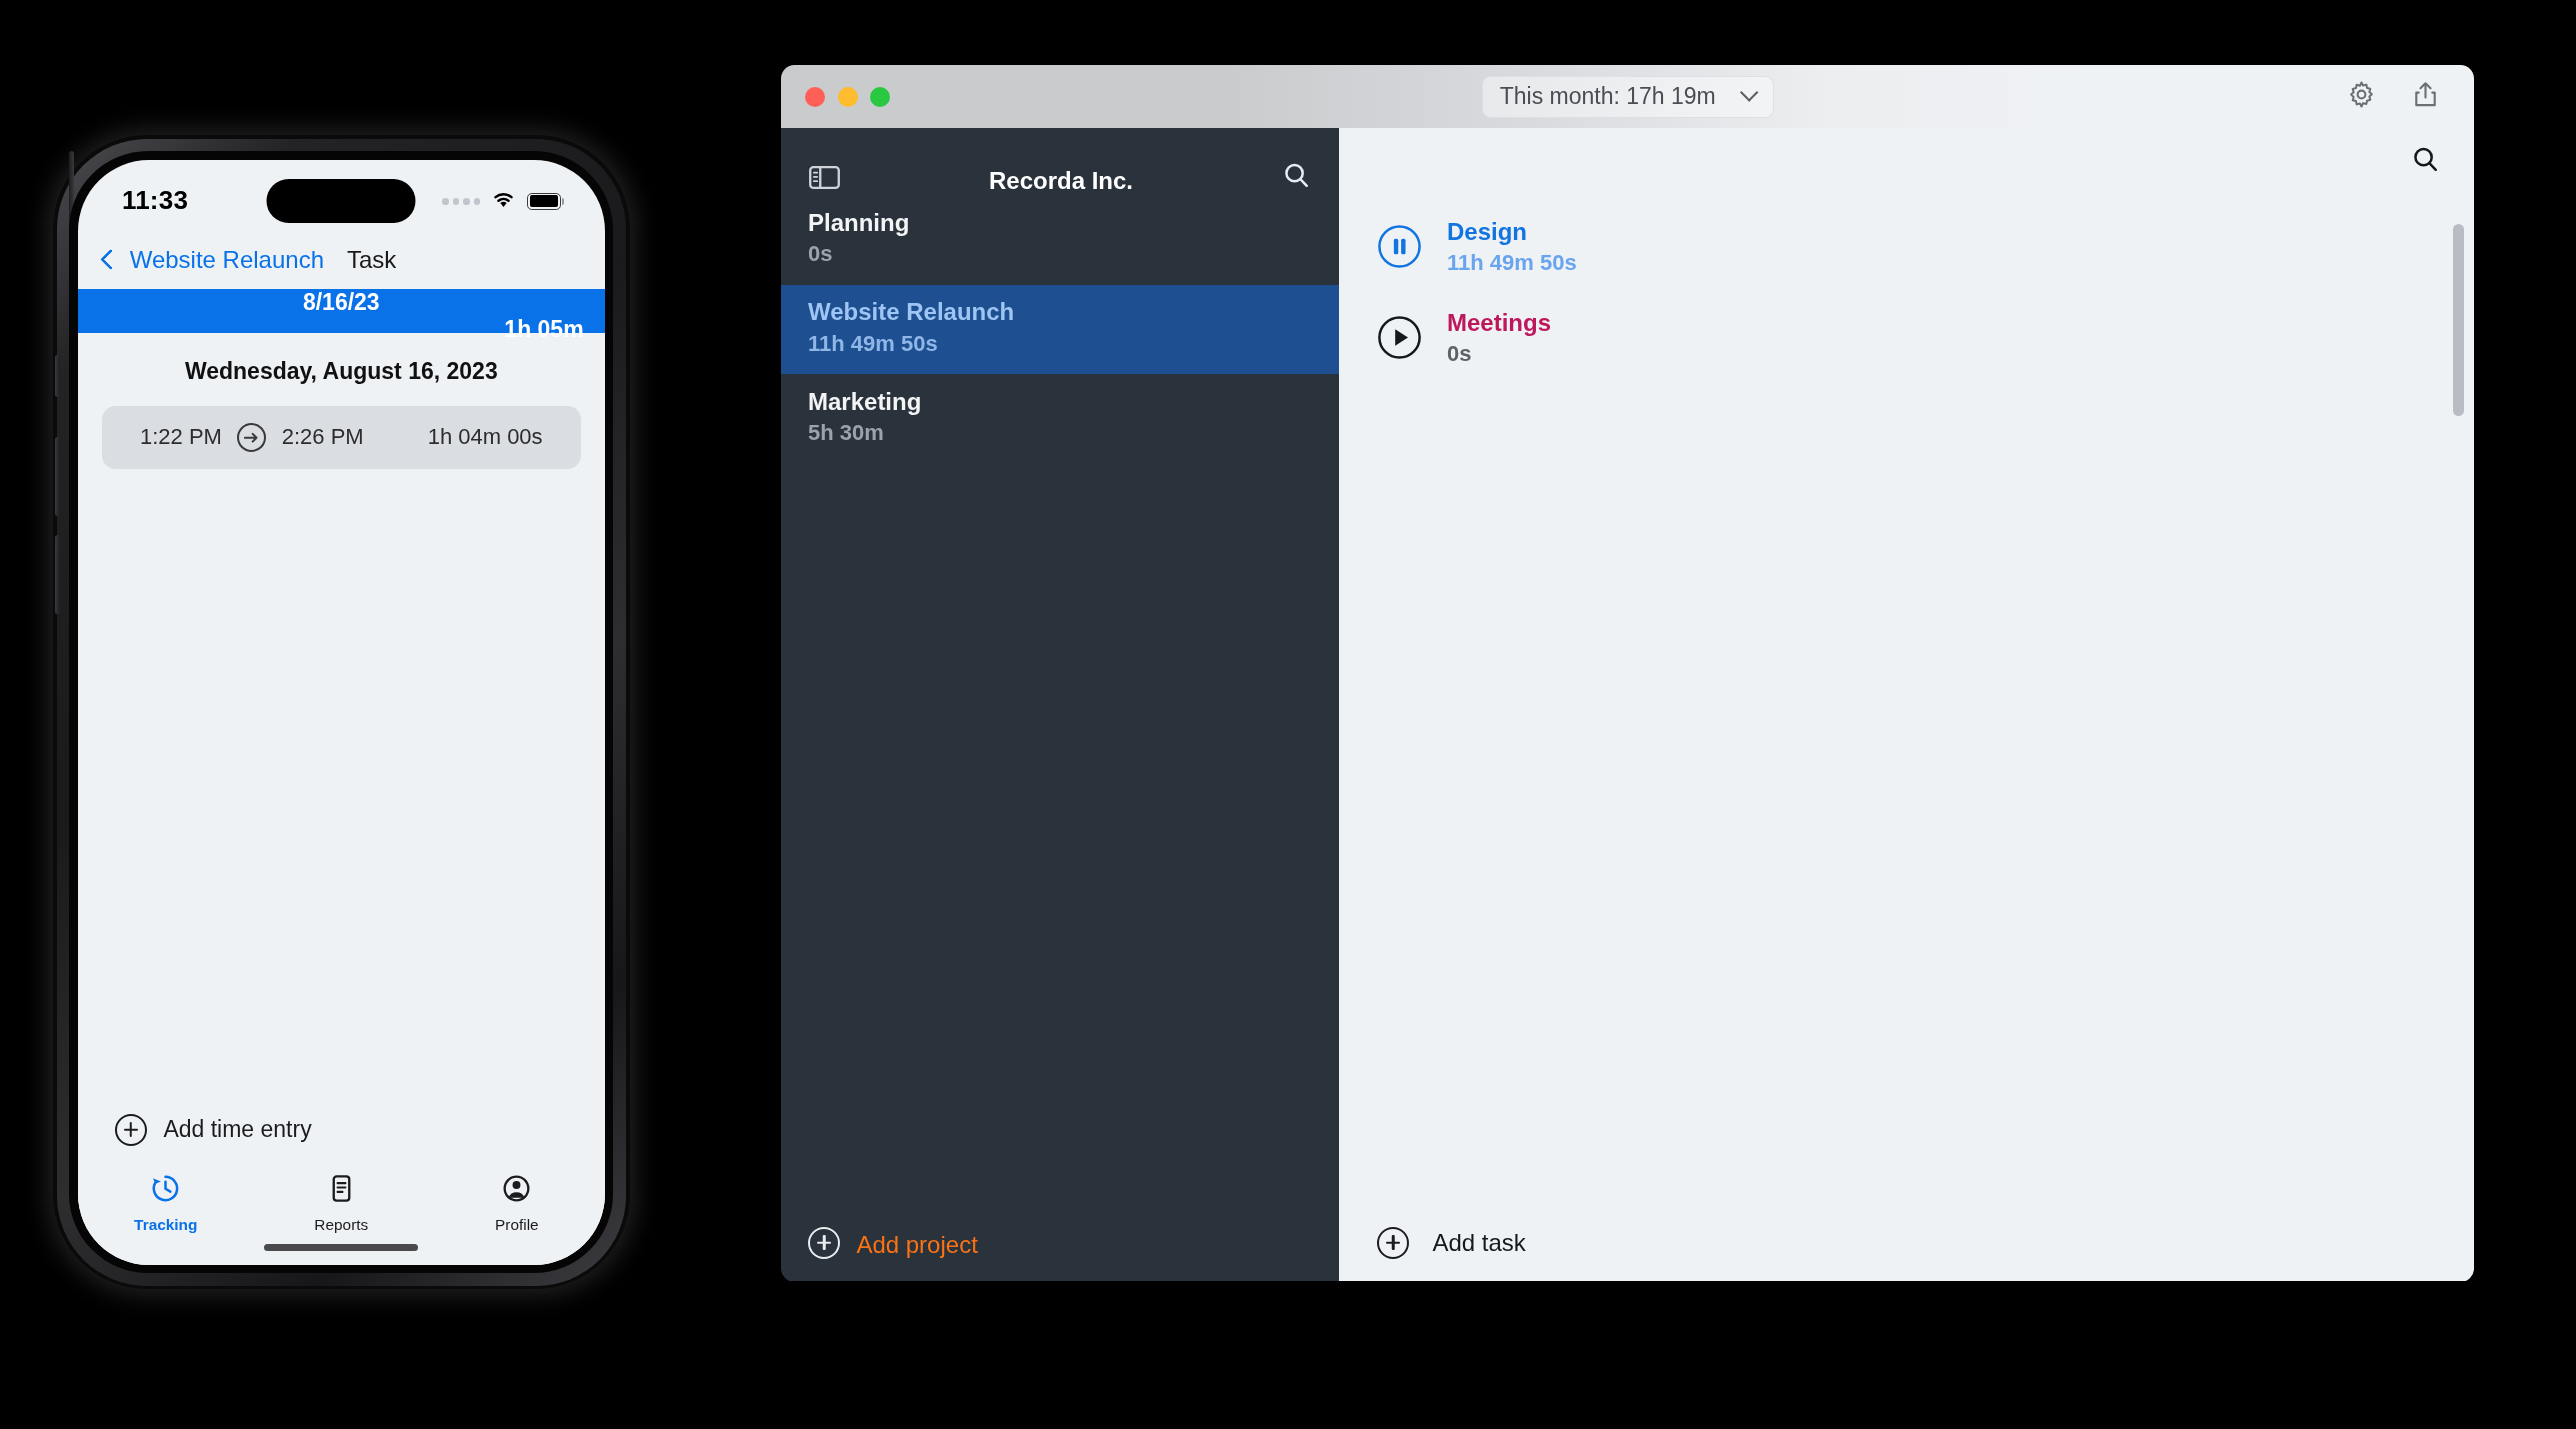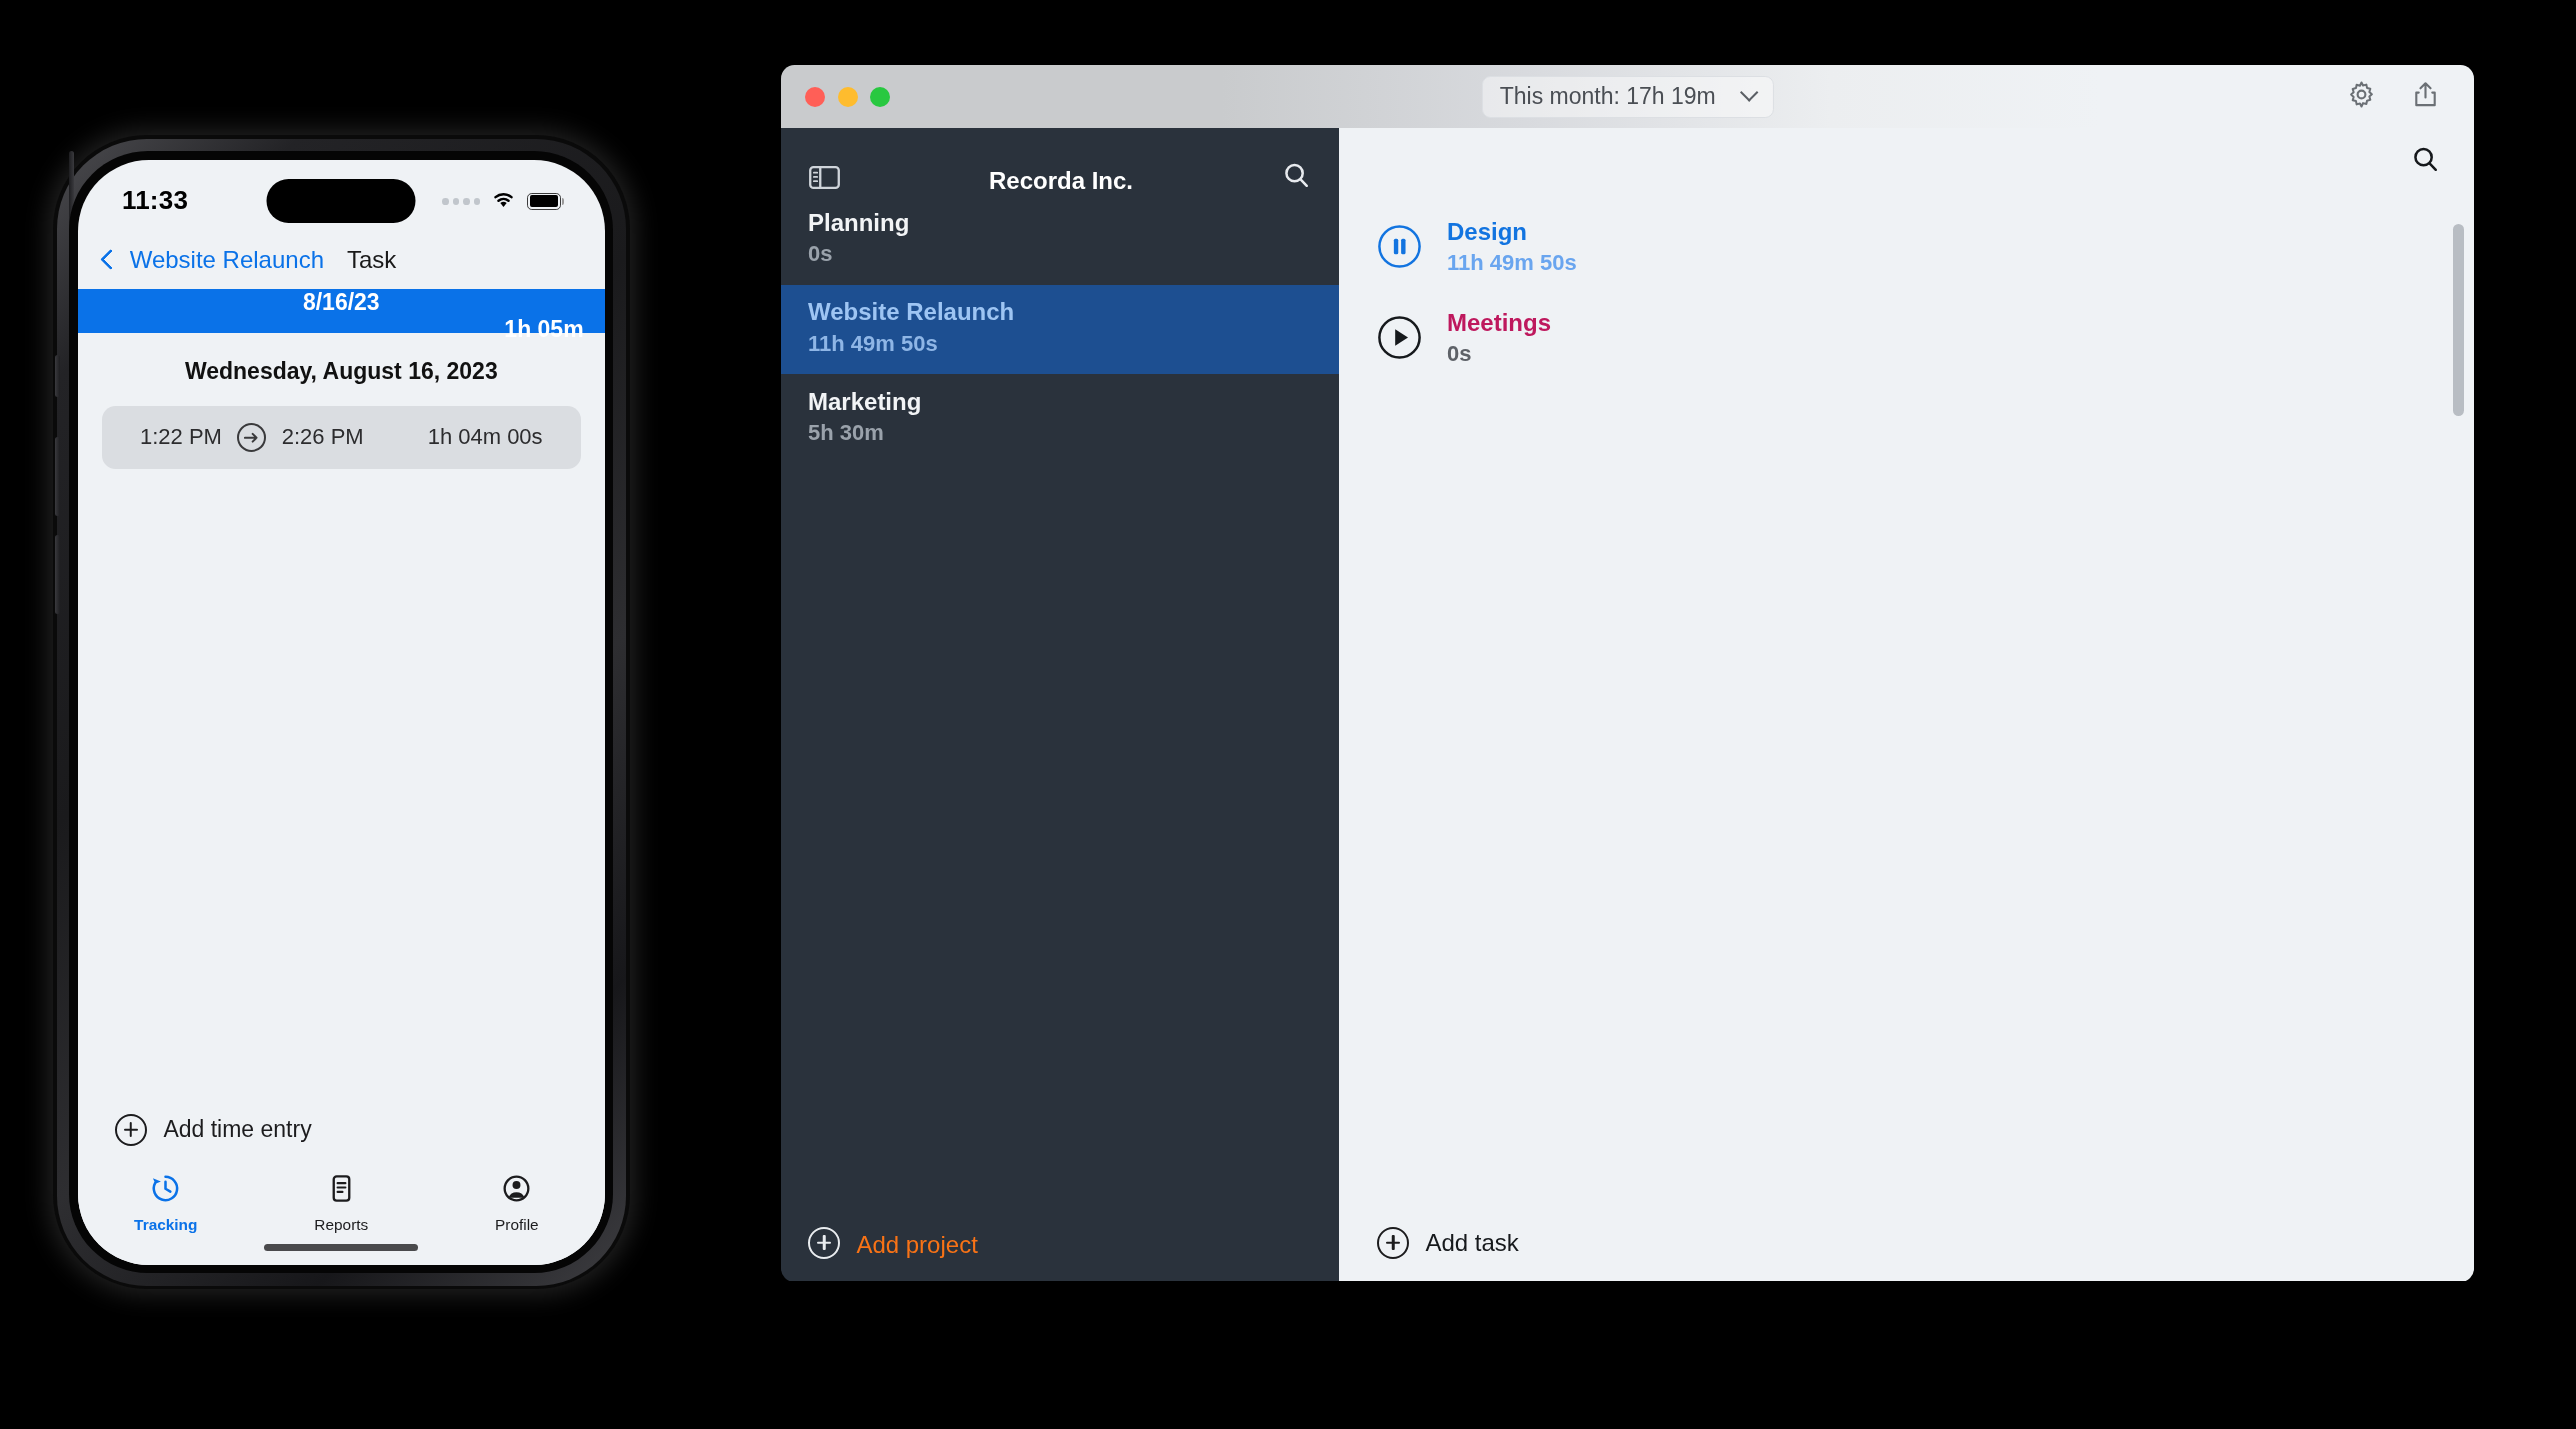--- a/index.html
+++ b/index.html
@@ -171,21 +171,21 @@
   .content { flex: 1; background: #eff2f5; position: relative; display: flex; flex-direction: column; }
   .ct-header { height: 67px; display: flex; align-items: center; justify-content: flex-end; padding: 0 33px; }
   .task-list { flex: 1; padding: 23px 0 0 38px; }
   .task { display: flex; align-items: center; gap: 25px; margin-bottom: 33px; cursor: pointer; }
   .task-btn { width: 45px; height: 45px; flex: 0 0 auto; }
   .task .name { font-size: 24px; font-weight: 700; color: #be185d; }
   .task .dur { font-size: 22px; font-weight: 600; color: #5e6268; margin-top: 3.8px; }
   .task.running .name { color: #1274e0; }
   .task.running .dur { color: #69a5ef; }
   .ct-footer { height: 77px; display: flex; align-items: center; padding: 0 38px; }
-  .ct-footer .add-btn { color: #16191c; }
+  .ct-footer .add-btn { color: #16191c; gap: 7px; }
 
   .scroll-track {
     position: absolute; right: 9.6px; top: 96px; width: 11.5px; height: 192px;
     border-radius: 5.8px; background: #b8bdc3; cursor: pointer;
   }
 </style>
 </head>
 <body>
 
 <div class="stage">

